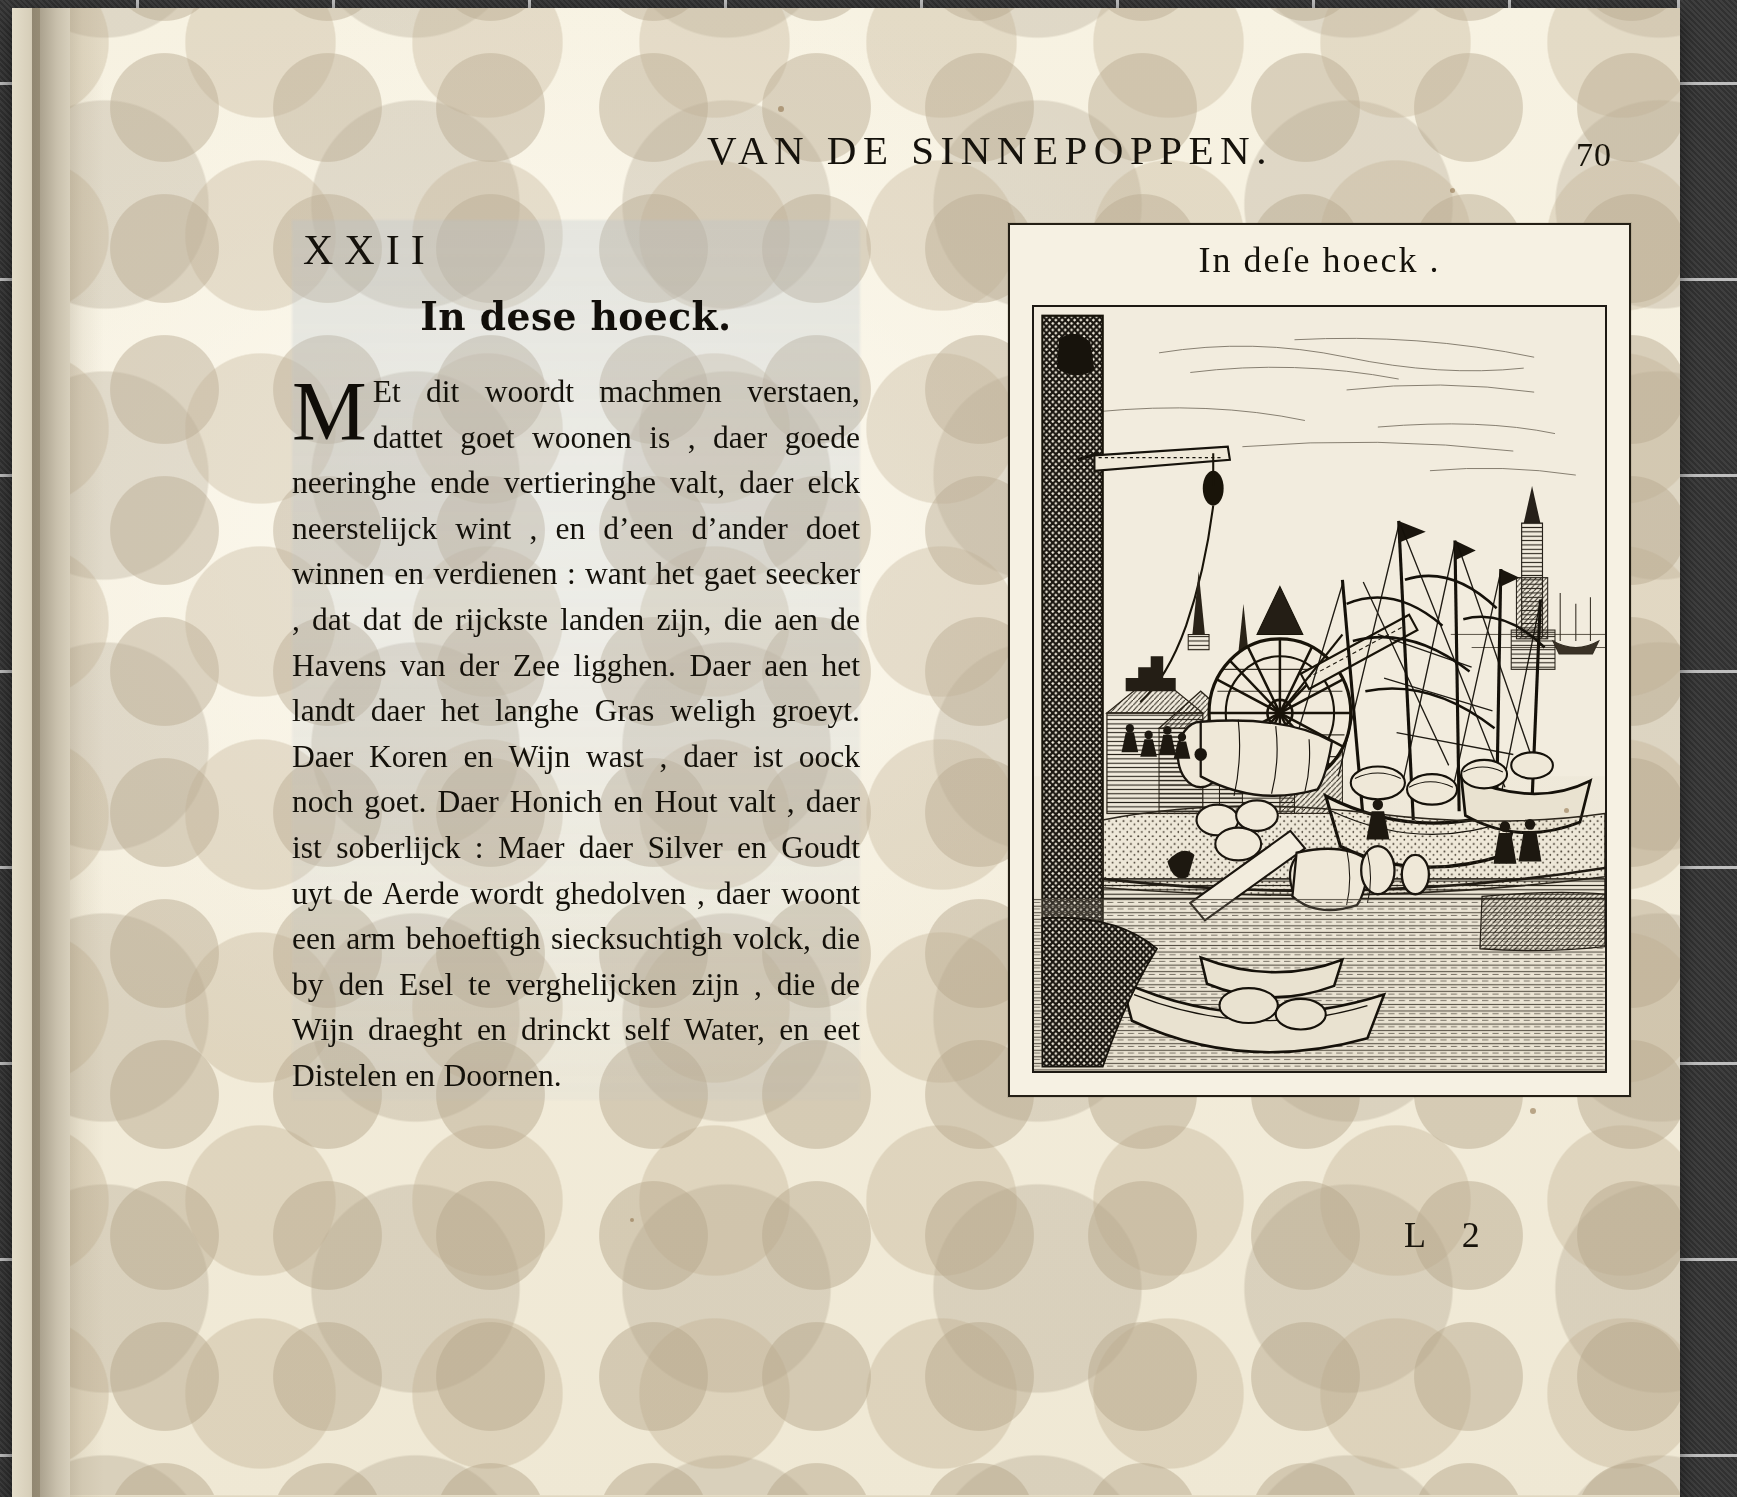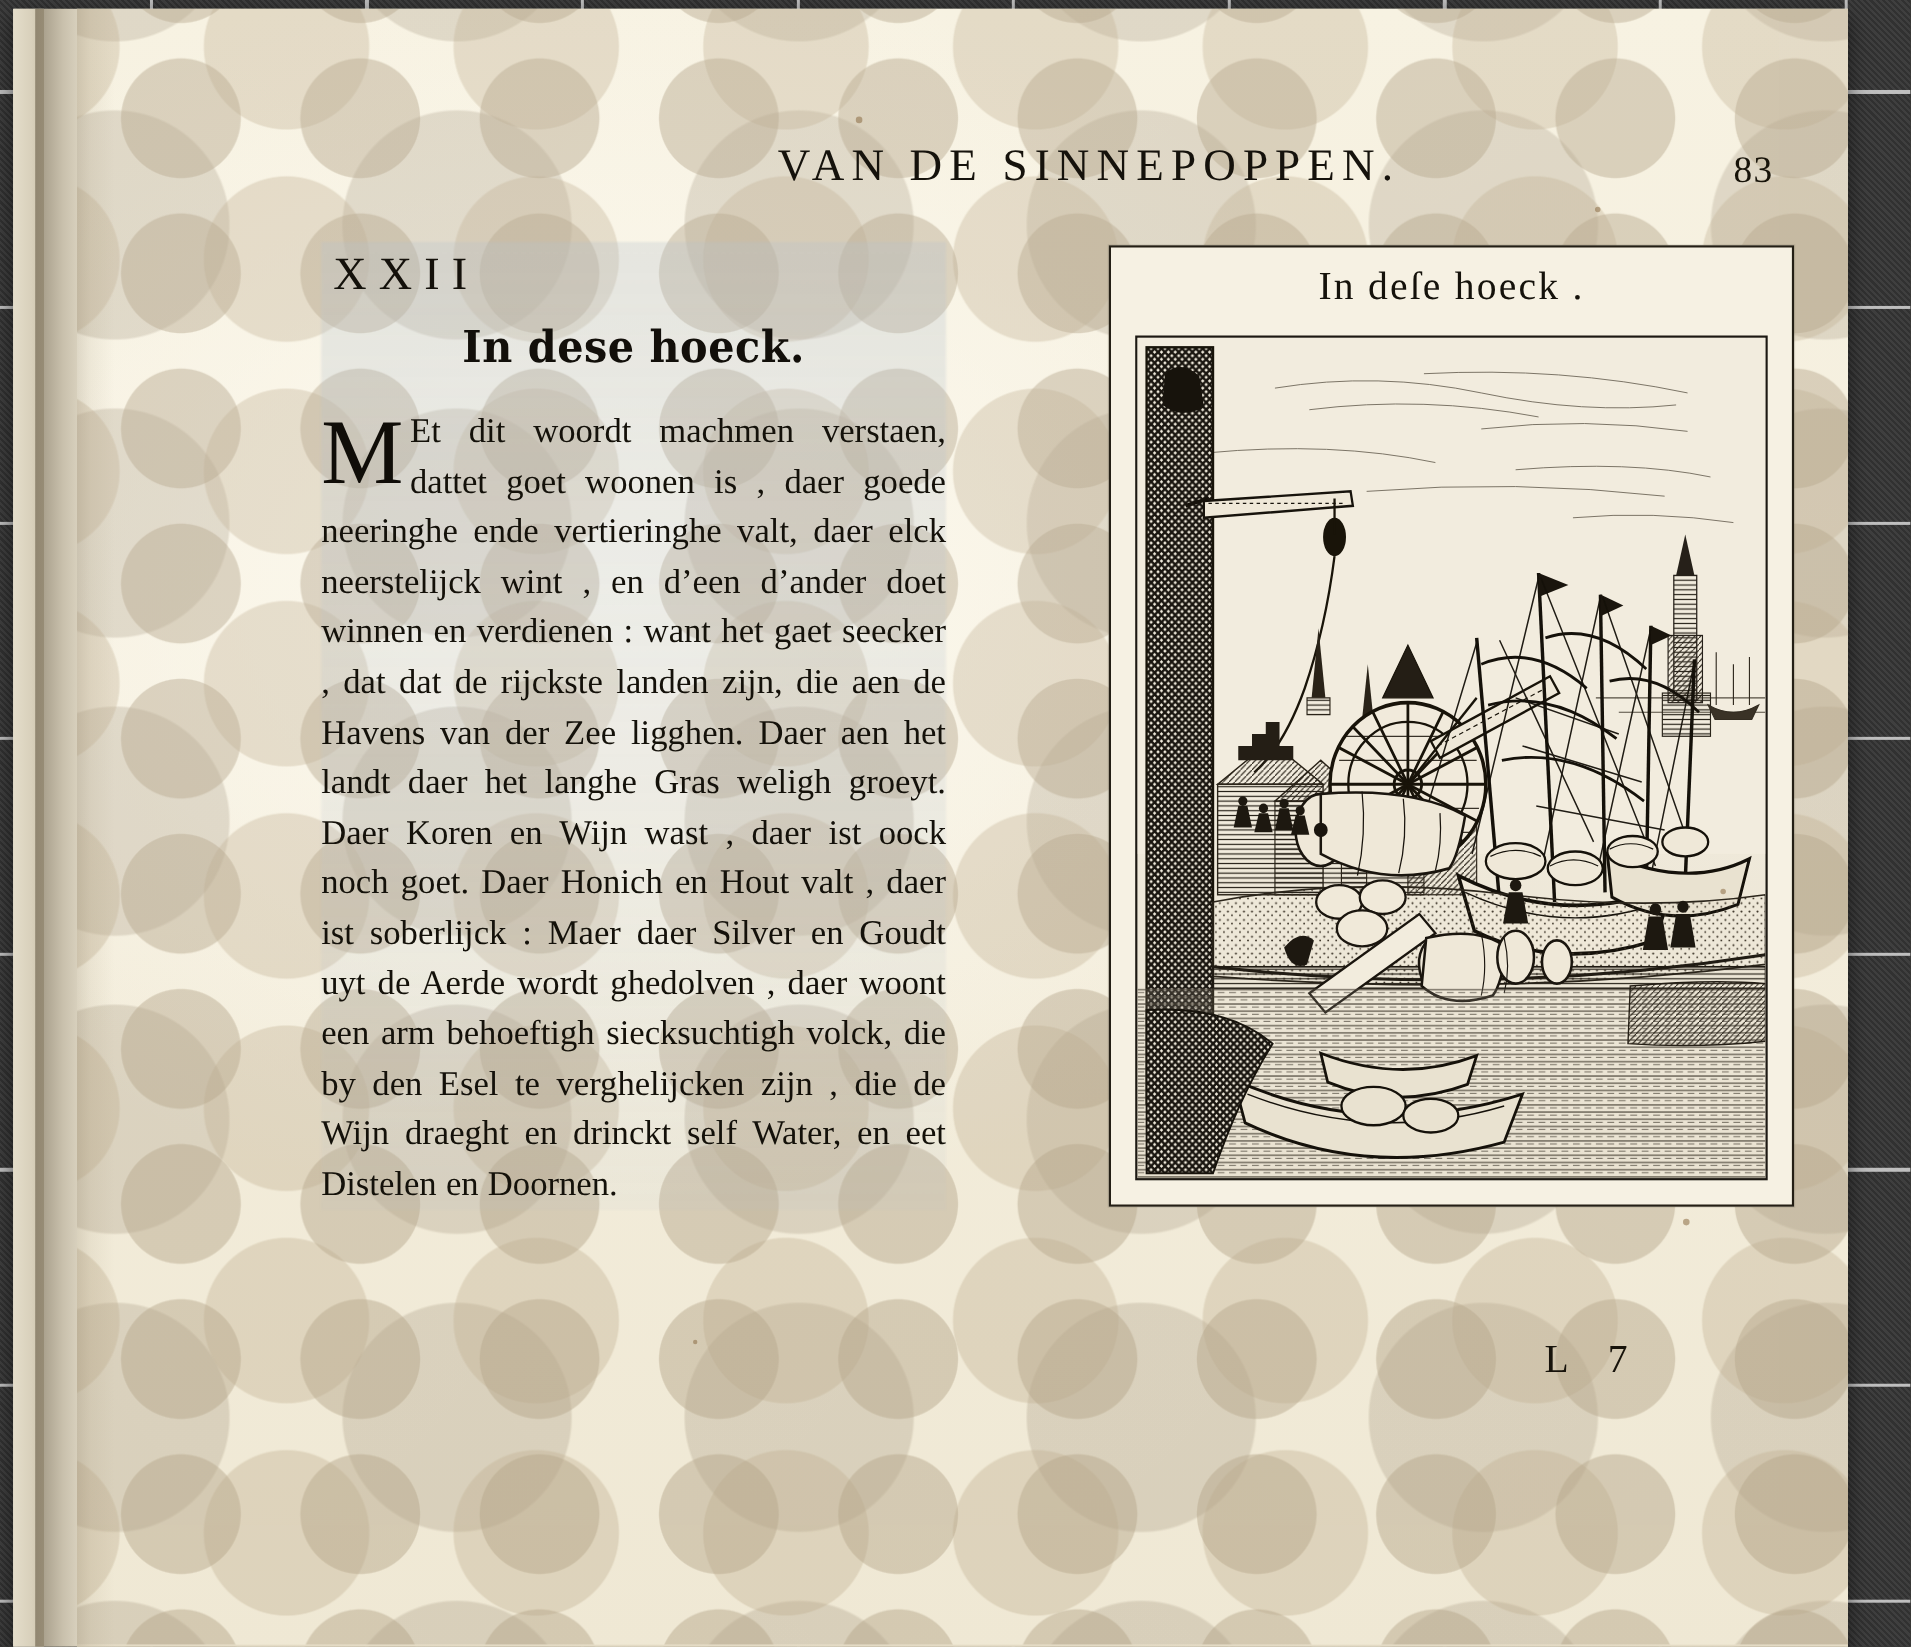--- a/index.html
+++ b/index.html
@@ -245,21 +245,21 @@
   <div class="backdrop"></div>
 
   <div class="book">
 
     <div class="verso-sliver"></div>
 
     <div class="leaf">
       <div class="speckle"></div>
 
       <div class="running-head">VAN DE SINNEPOPPEN.</div>
-      <div class="page-number">83</div>
+      <div class="page-number">70</div>
 
       <div class="text-col">
         <div class="bleed-left"></div>
 
         <div class="chapter-num">XXII</div>
 
         <div class="emblem-motto-goth">In dese hoeck.</div>
 
         <div class="body-text">
           <span class="dropcap">M</span><span>Et dit woordt machmen verstaen, dattet goet woonen is , daer goede neeringhe ende vertieringhe valt, daer elck neerstelijck wint , en d’een d’ander doet winnen en verdienen : want het gaet seecker , dat dat de rijckste landen zijn, die aen de Havens van der Zee ligghen. Daer aen het landt daer het langhe Gras weligh groeyt. Daer Koren en Wijn wast , daer ist oock noch goet. Daer Honich en Hout valt , daer ist soberlijck : Maer daer Silver en Goudt uyt de Aerde wordt ghedolven , daer woont een arm behoeftigh siecksuchtigh volck, die by den Esel te verghelijcken zijn , die de Wijn draeght en drinckt self Water, en eet Distelen en Doornen.</span>
@@ -505,21 +505,21 @@
             <g stroke="#15110a" stroke-width="2" fill="#e9e2d0">
               <ellipse cx="206" cy="640" rx="28" ry="16"></ellipse>
               <ellipse cx="256" cy="648" rx="24" ry="14"></ellipse>
             </g>
 
             <path d="M430 540 q70 -6 118 -2 l0 48 q-60 6 -120 2 z" fill="url(#hatchD)" stroke="#241e15" stroke-width="1.2"></path>
           </svg>
         </div>
       </div>
 
-      <div class="signature">L 7</div>
+      <div class="signature">L 2</div>
 
       <div class="fox" style="left:708px; top:98px; width:6px; height:6px;"></div>
       <div class="fox" style="left:1380px; top:180px; width:5px; height:5px;"></div>
       <div class="fox" style="left:1494px; top:800px; width:5px; height:5px;"></div>
       <div class="fox" style="left:1460px; top:1100px; width:6px; height:6px;"></div>
       <div class="fox" style="left:560px; top:1210px; width:4px; height:4px;"></div>
 
       <div class="leaf-edge-bottom"></div>
     </div>
 

